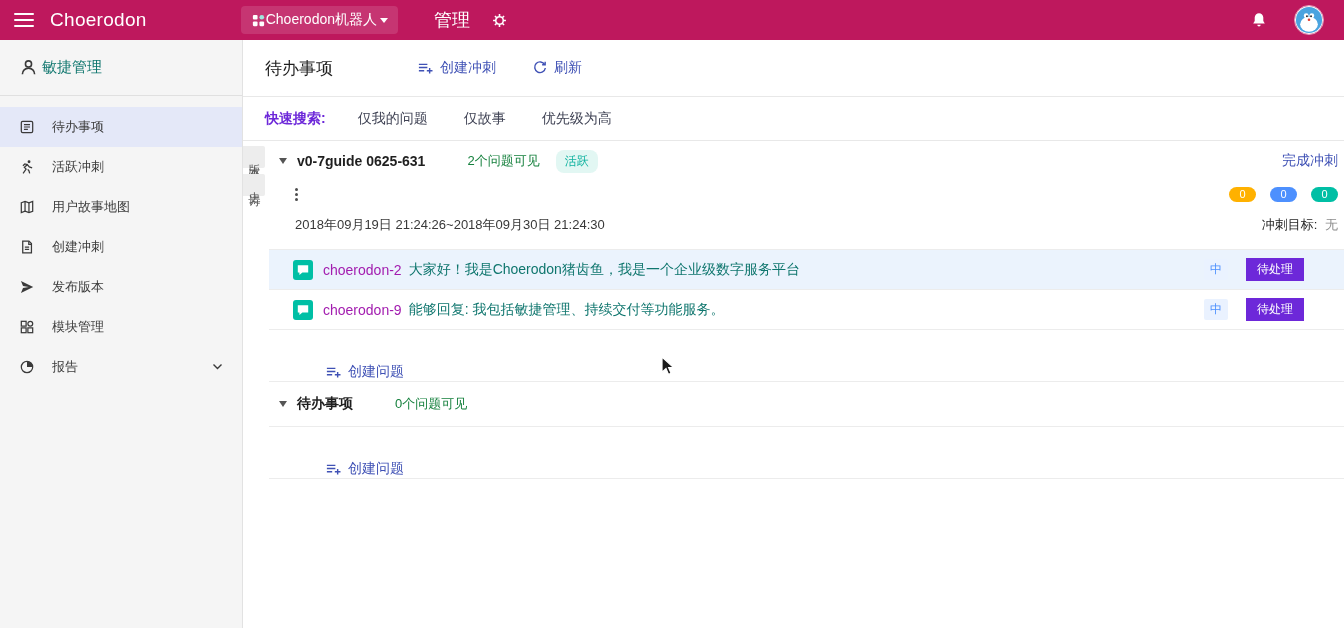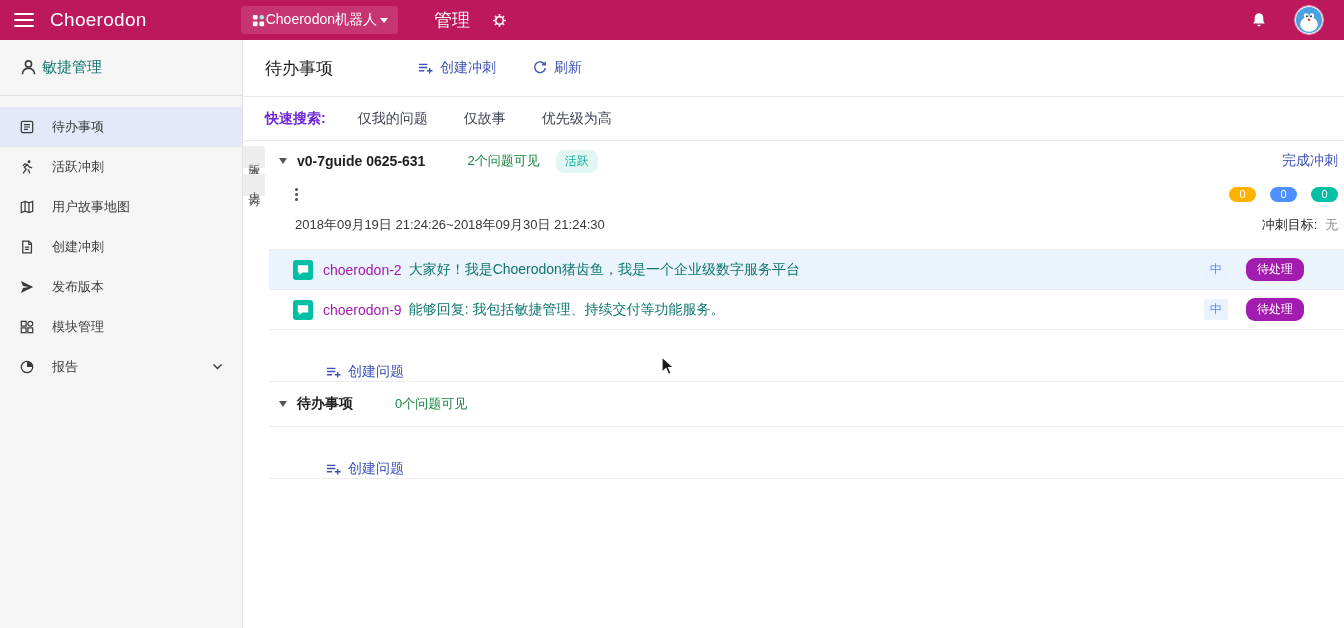--- a/index.html
+++ b/index.html
@@ -65,21 +65,21 @@
   .goal{margin-left:auto;white-space:nowrap;color:#262626}
   .goal .muted{color:#8c8c8c;margin-left:4px}
 
   .issue-list{border-top:1px solid #ececec;margin-top:6px}
   .issue-row{height:40px;display:flex;align-items:center;padding:0 40px 0 24px;border-bottom:1px solid #ececec;cursor:pointer}
   .issue-row.selected{background:#ebf3fd}
   .issue-type{width:20px;height:20px;flex:0 0 20px;margin-right:10px}
   .issue-key{color:#a21caf;flex:0 0 auto}
   .issue-summary{margin-left:7px;color:#0f766e;white-space:nowrap;overflow:hidden;text-overflow:ellipsis}
   .priority{margin-left:auto;color:#4d90fe;background:#eaf2ff;font-size:12px;padding:2px 6px;border-radius:2px;flex:0 0 auto}
-  .status-todo{margin-left:18px;background:#a21caf;color:#fff;font-size:12px;padding:3px 11px;border-radius:9px;flex:0 0 auto}
+  .status-todo{margin-left:18px;background:#6d28d9;color:#fff;font-size:12px;padding:3px 11px;border-radius:0;flex:0 0 auto}
 
   .create-row{height:52px;flex:0 0 52px;display:flex;align-items:flex-end;padding-left:56px;border-bottom:1px solid #ececec}
   .section-header{height:45px;flex:0 0 45px;display:flex;align-items:center;padding-left:10px;border-bottom:1px solid #ececec}
   .section-name{font-weight:bold;font-size:14px;color:#1f1f1f}
 
   .cursor{position:absolute;left:661px;top:356px;pointer-events:none;z-index:99}
 </style>
 </head>
 <body>
 

